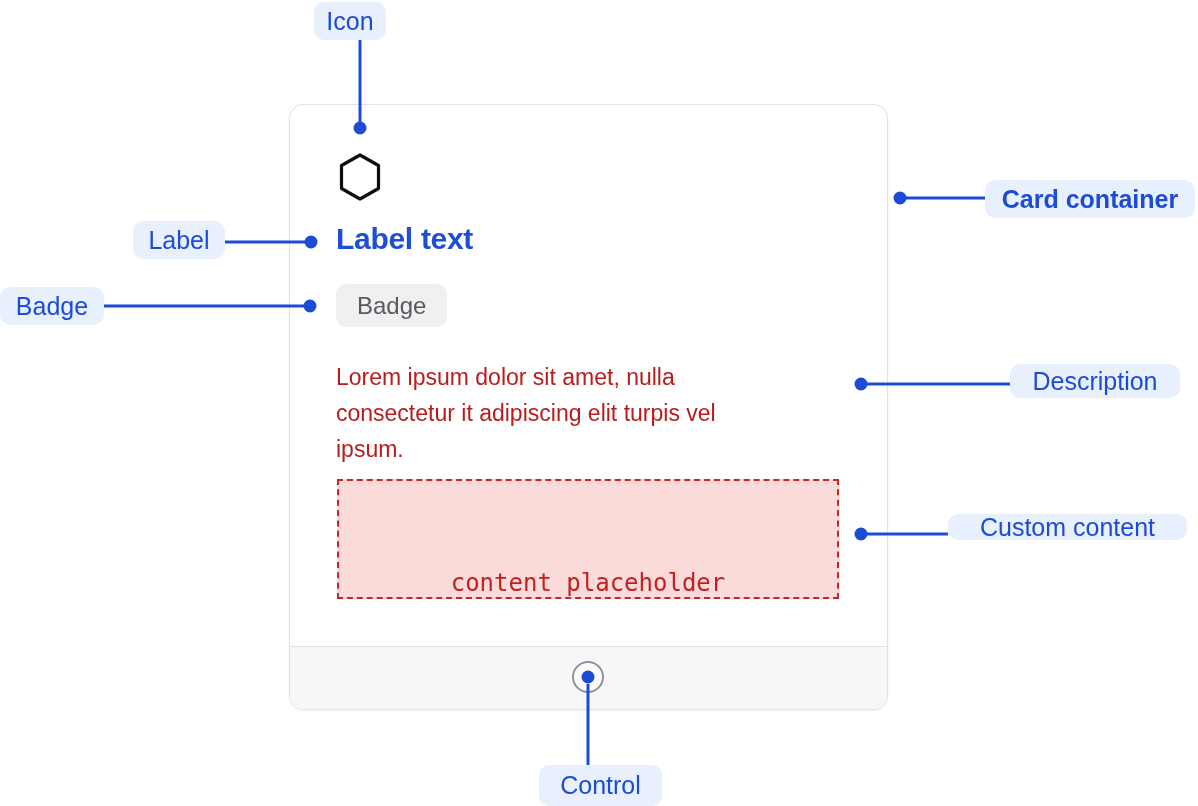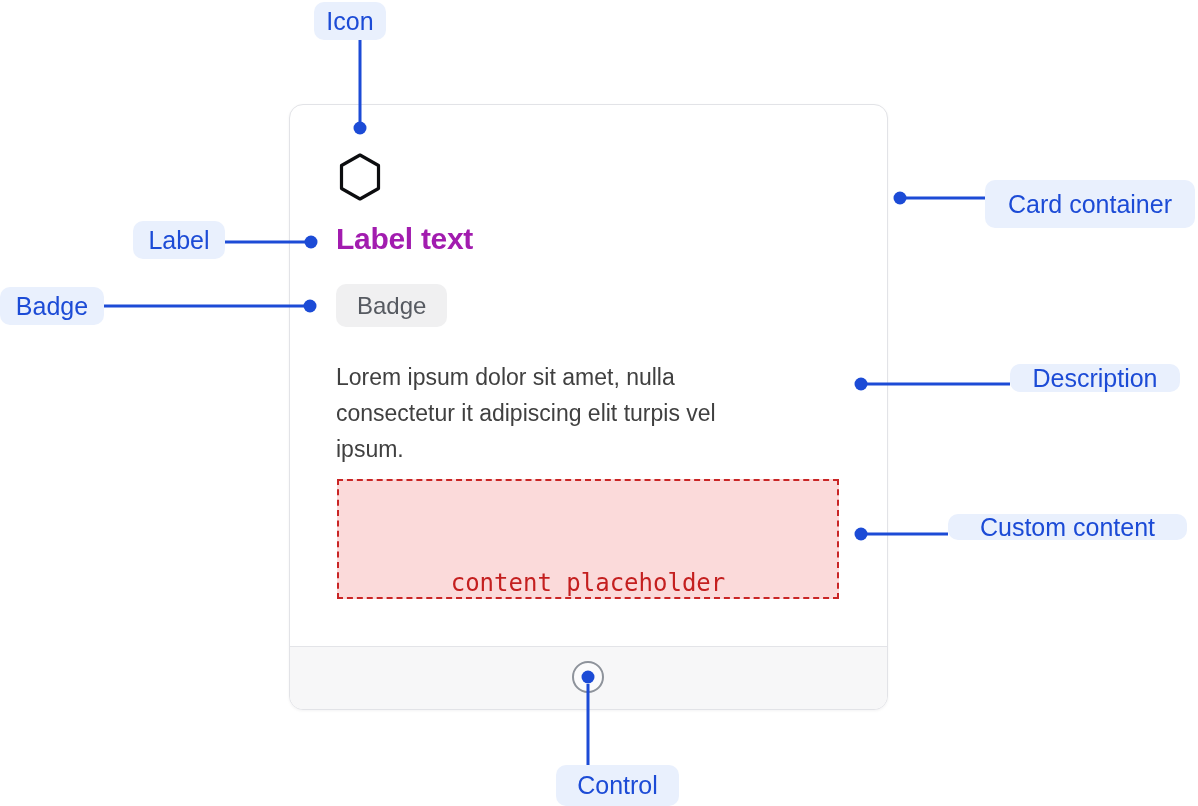--- a/index.html
+++ b/index.html
@@ -20,51 +20,51 @@
     border-radius:0 0 13px 13px;box-sizing:border-box;
   }
   .control-circle{
     position:absolute;left:572px;top:661px;width:32px;height:32px;
     border:2px solid #8e939b;border-radius:50%;background:#fbfbfc;
     box-sizing:border-box;
   }
   .hex-icon{position:absolute;left:337px;top:152px;width:46px;height:50px;}
   .card-label{
     position:absolute;left:336px;top:222px;
-    font-size:30px;font-weight:700;color:#a21caf;letter-spacing:-0.3px;
+    font-size:30px;font-weight:700;color:#1d4ed8;letter-spacing:-0.3px;
   }
   .card-badge{
     position:absolute;left:336px;top:284px;height:43px;
     background:#f0f0f1;border-radius:10px;
     display:inline-flex;align-items:center;padding:0 21px;
     font-size:24px;color:#565a61;
   }
   .card-desc{
     position:absolute;left:336px;top:359px;width:490px;
-    font-size:23px;line-height:36px;color:#404040;
+    font-size:23px;line-height:36px;color:#b91c1c;
   }
   .card-placeholder{
     position:absolute;left:337px;top:479px;width:502px;height:120px;
     background:#fbdada;border:2px dashed #c92525;box-sizing:border-box;
     display:flex;align-items:flex-end;justify-content:center;
     font-family:"DejaVu Sans Mono", monospace;font-size:24px;color:#c41f1f;
   }
   
   .pill{
     position:absolute;background:#e9f0fd;border-radius:10px;color:#1c4bd6;
     font-size:25px;font-weight:500;display:flex;align-items:center;justify-content:center;
     box-sizing:border-box;white-space:nowrap;
   }
   .pill-icon{left:314px;top:2px;width:72px;height:38px;}
   .pill-label{left:133px;top:221px;width:92px;height:38px;}
   .pill-badge{left:0px;top:287px;width:104px;height:38px;}
-  .pill-card{left:985px;top:180px;width:210px;height:48px;}
-  .pill-desc{left:1010px;top:364px;width:170px;height:28px;}
+  .pill-card{left:985px;top:180px;width:210px;height:38px;font-weight:bold;}
+  .pill-desc{left:1010px;top:364px;width:170px;height:34px;}
   .pill-custom{left:948px;top:514px;width:239px;height:26px;}
-  .pill-control{left:556px;top:765px;width:123px;height:41px;}
+  .pill-control{left:539px;top:765px;width:123px;height:41px;}
   .dot{
     position:absolute;width:13px;height:13px;border-radius:50%;
     background:#1c4bd6;transform:translate(-50%,-50%);
   }
   .line{position:absolute;background:#1c4bd6;}
   .hline{height:3px;transform:translateY(-50%);}
   .vline{width:3px;transform:translateX(-50%);}
 </style>
 </head>
 <body>

